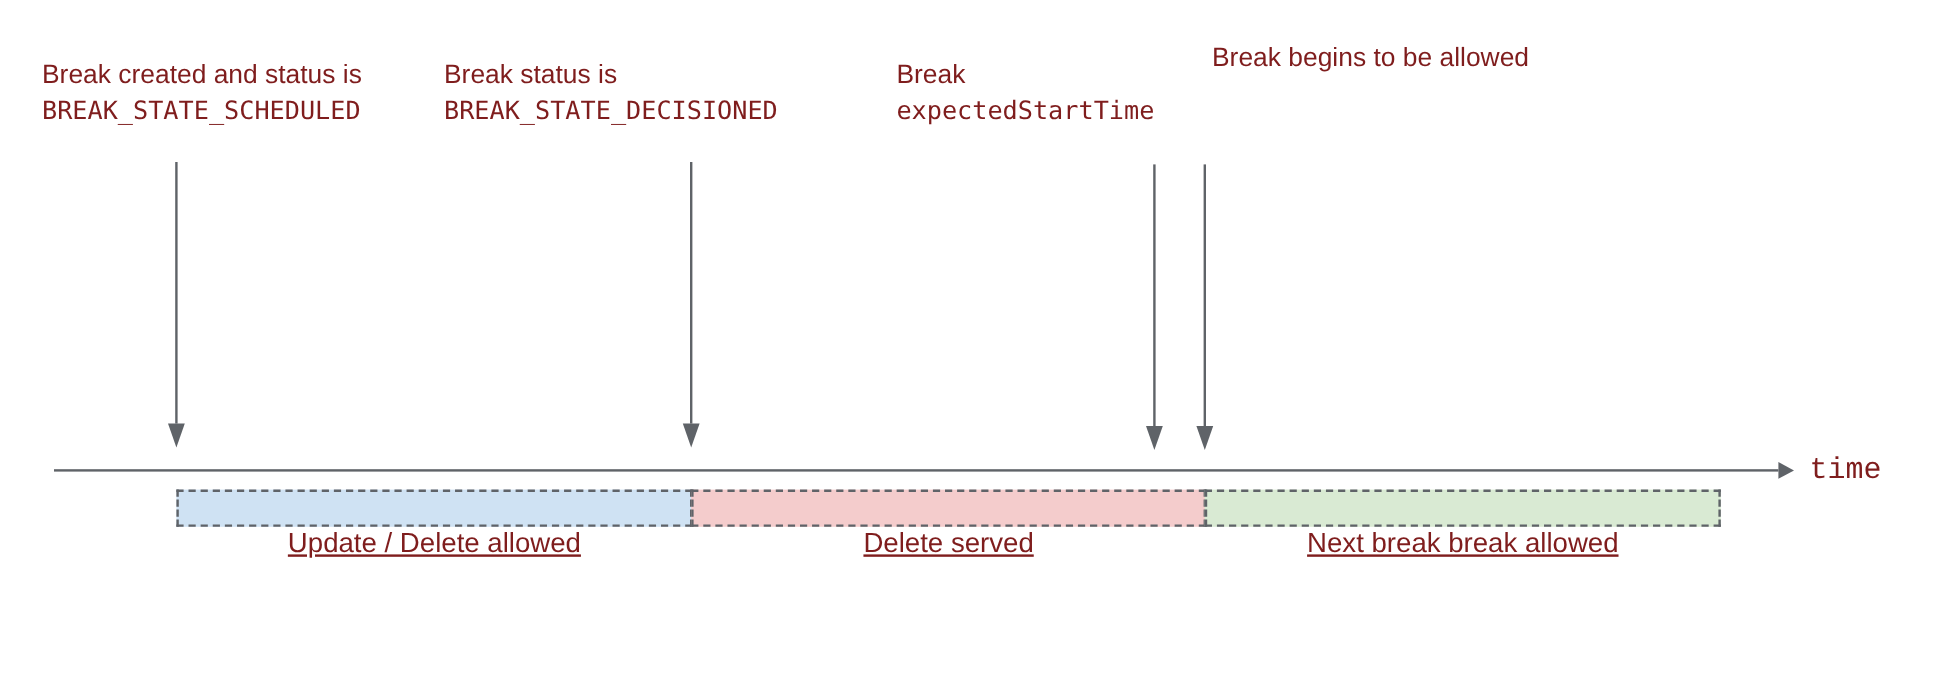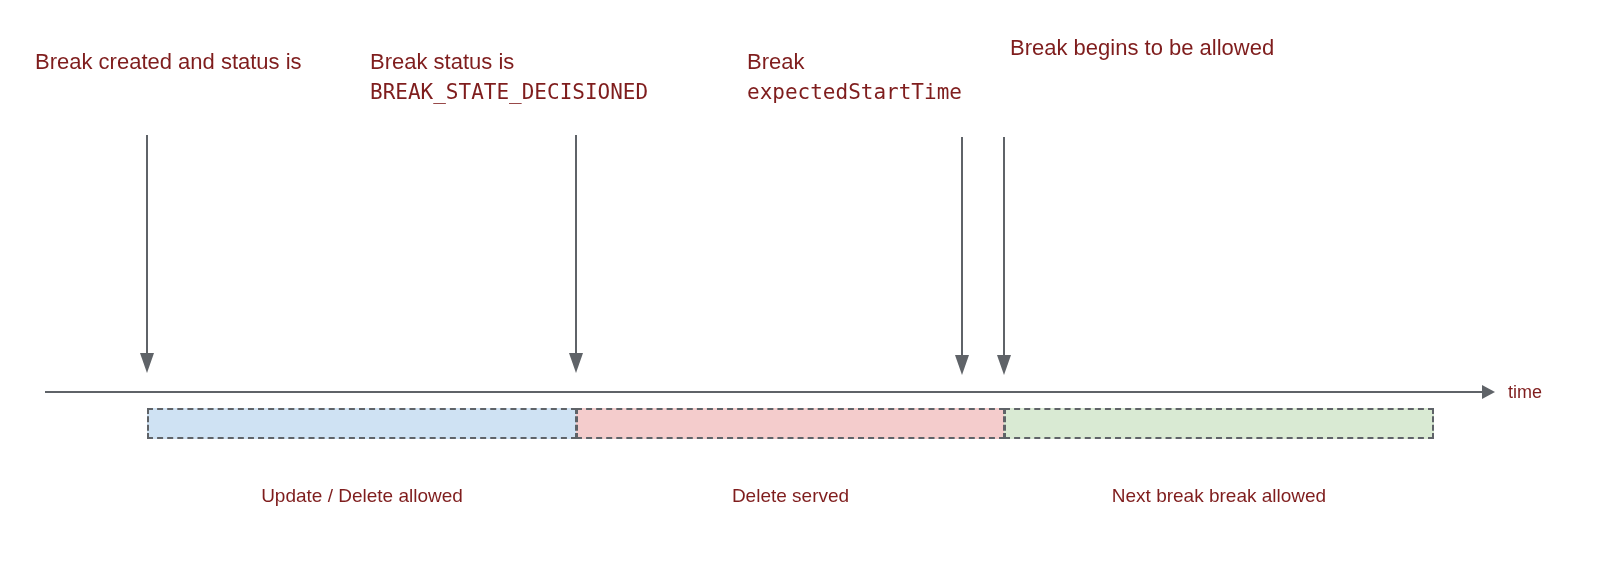--- a/index.html
+++ b/index.html
@@ -64,46 +64,49 @@
     width: 0;
     height: 0;
     border-top: 7px solid transparent;
     border-bottom: 7px solid transparent;
     border-left: 13px solid #5f6368;
   }
   .time-label {
     position: absolute;
     left: 1508px;
     top: 377px;
-    font-size: 18px;
+    font-size: 25px;
     line-height: 30px;
+    font-family: Liberation Mono, monospace;
   }
   .segment {
     position: absolute;
     top: 408px;
     height: 31px;
     box-sizing: border-box;
     border: 2px dashed #5f6368;
   }
   .seg-label {
     position: absolute;
-    top: 481px;
-    font-size: 19px;
+    top: 437px;
+    font-size: 23px;
     line-height: 30px;
     text-align: center;
     white-space: nowrap;
+    text-decoration: underline;
   }
 </style>
 </head>
 <body>
 
 <div class="canvas">
 
   <div class="annotation" style="left:35px; top:47px;">
     <div>Break created and status is</div>
+    <div class="code">BREAK_STATE_SCHEDULED</div>
   </div>
 
   <div class="annotation" style="left:747px; top:47px;">
     <div>Break</div>
     <div class="code">expectedStartTime</div>
   </div>
 
   <div class="annotation" style="left:370px; top:47px;">
     <div>Break status is</div>
     <div class="code">BREAK_STATE_DECISIONED</div>

